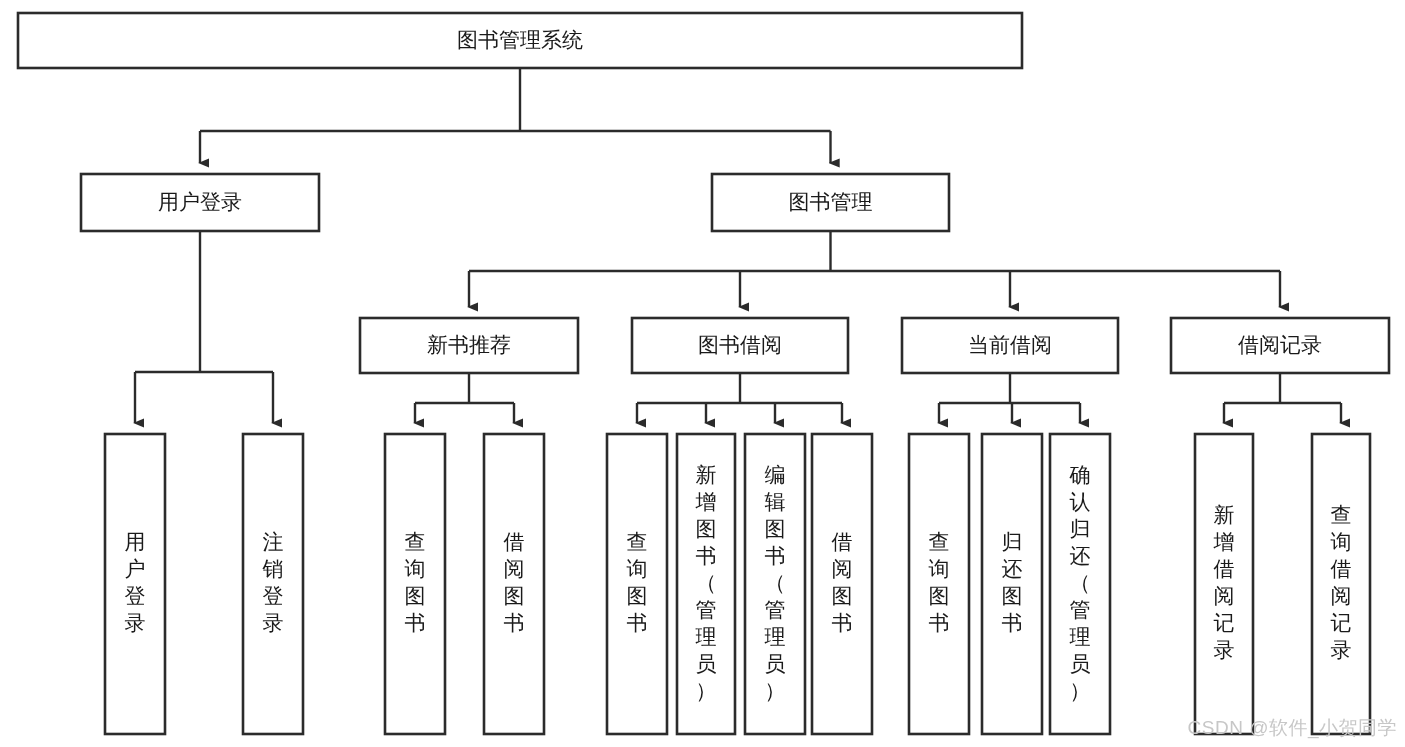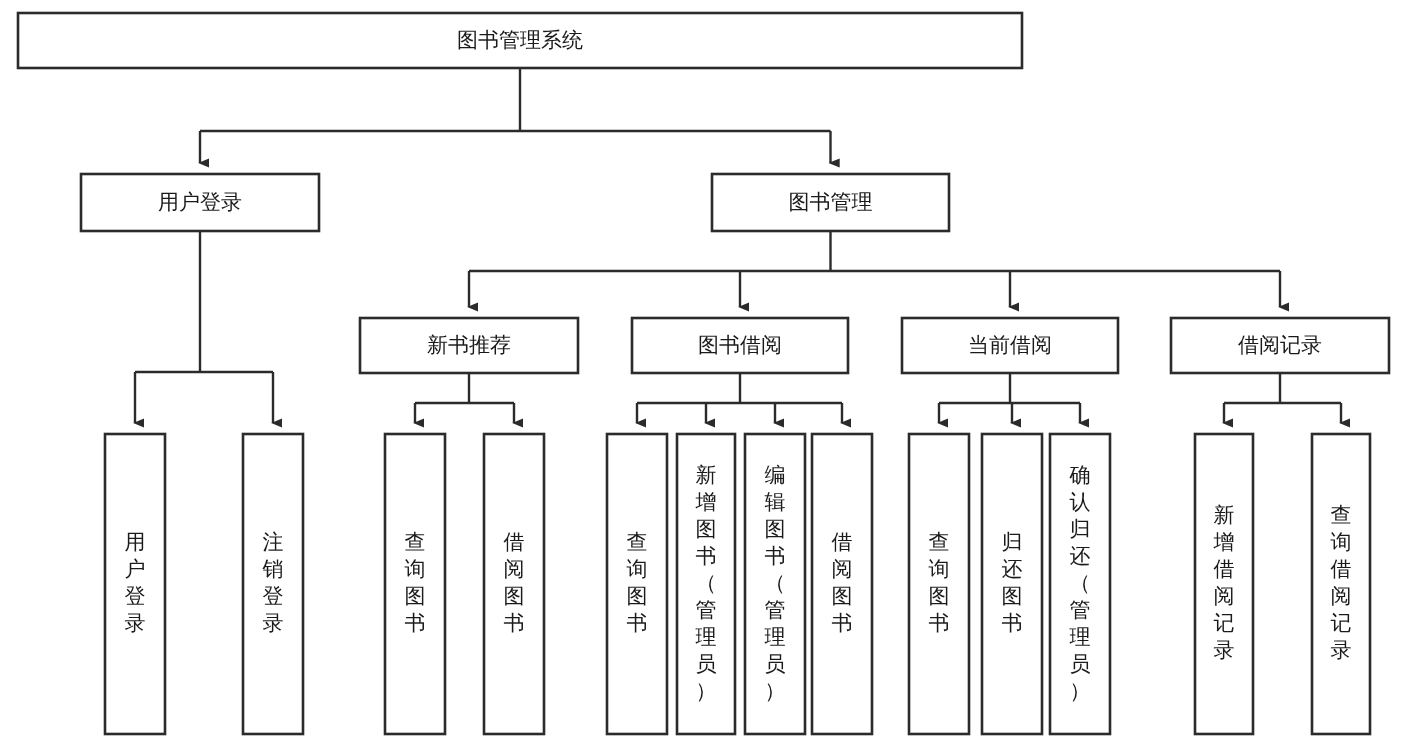--- a/index.html
+++ b/index.html
@@ -186,14 +186,15 @@
           <rect x="1195" y="434" width="58" height="300" class="node-box"></rect>
           <text class="node-label-vertical"><tspan x="1224" y="522.44">新</tspan><tspan x="1224" y="549.44">增</tspan><tspan x="1224" y="576.44">借</tspan><tspan x="1224" y="603.44">阅</tspan><tspan x="1224" y="630.44">记</tspan><tspan x="1224" y="657.44">录</tspan></text>
         </g>
         <g>
           <rect x="1312" y="434" width="58" height="300" class="node-box"></rect>
           <text class="node-label-vertical"><tspan x="1341" y="522.44">查</tspan><tspan x="1341" y="549.44">询</tspan><tspan x="1341" y="576.44">借</tspan><tspan x="1341" y="603.44">阅</tspan><tspan x="1341" y="630.44">记</tspan><tspan x="1341" y="657.44">录</tspan></text>
         </g>
       </g>
   </svg>
 
+  <div class="watermark">CSDN @软件_小贺同学</div>
 
 </div>
 
 </body></html>

